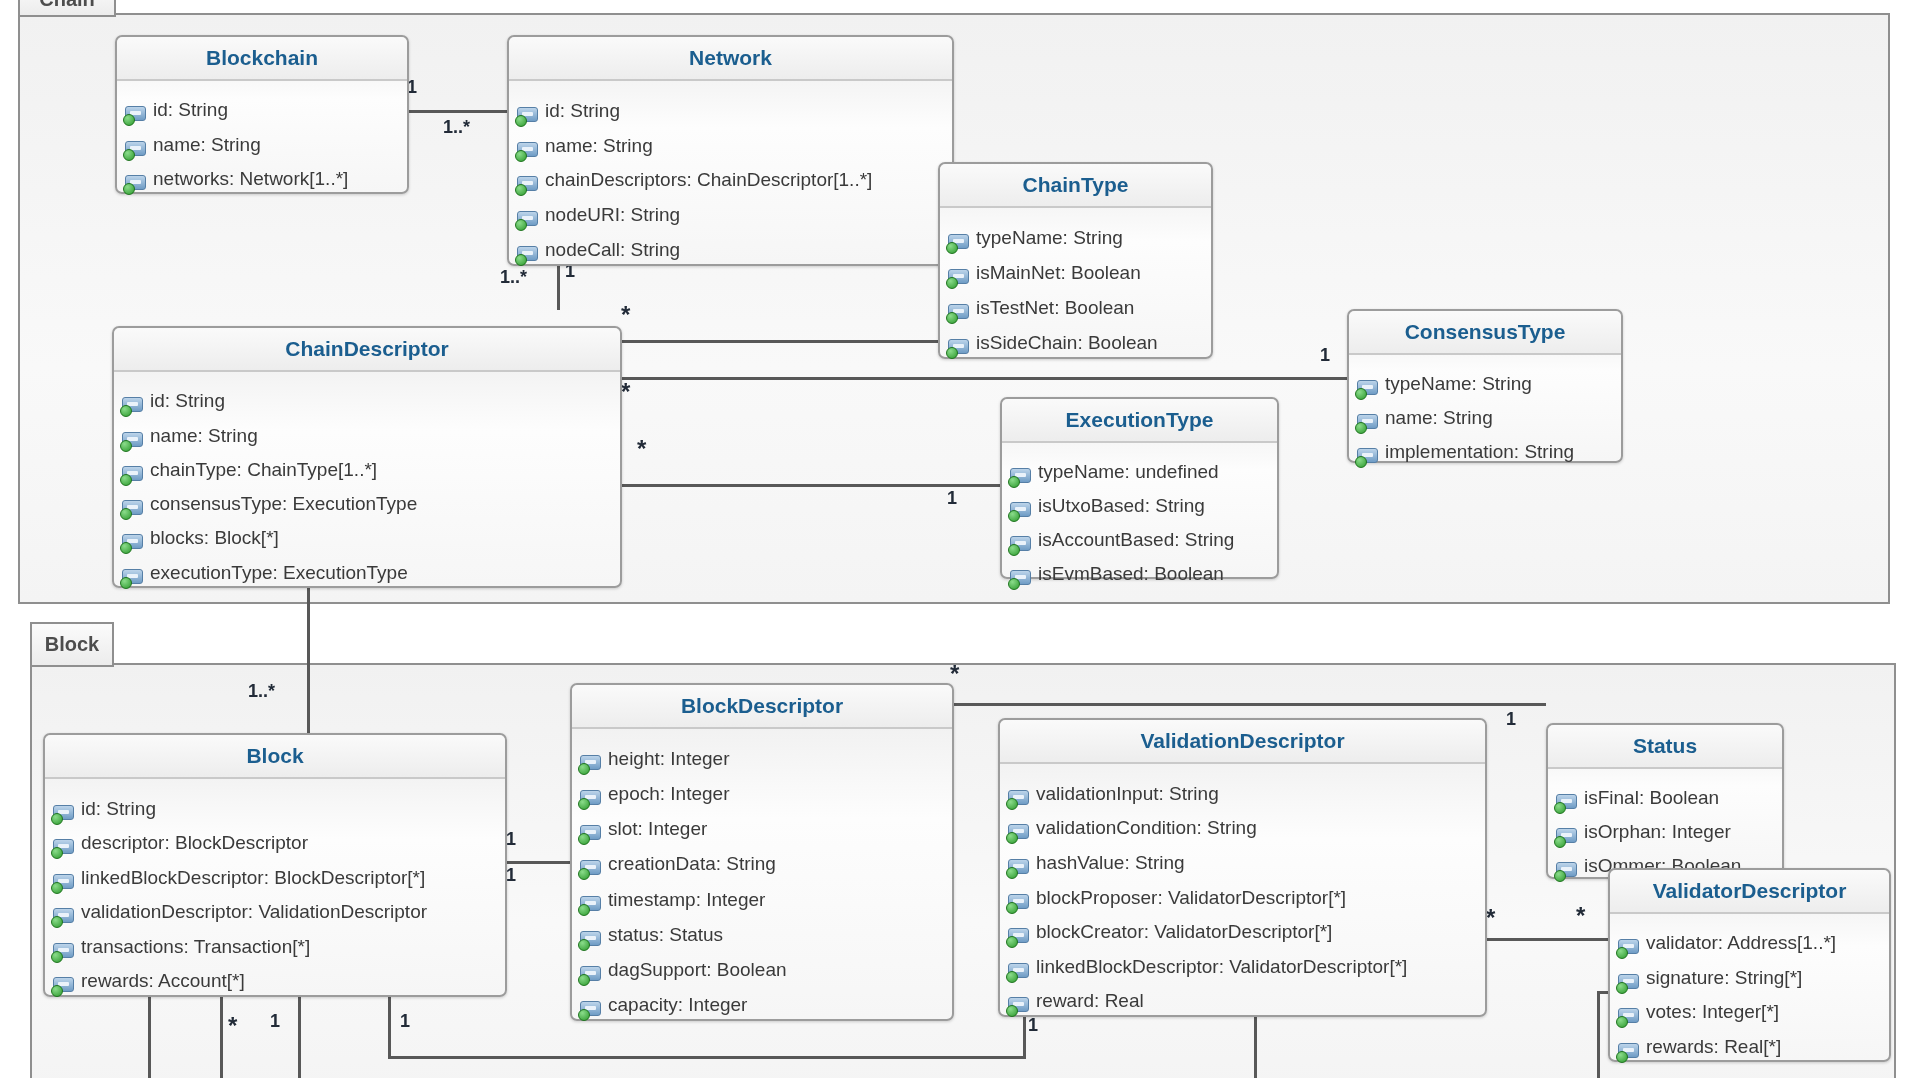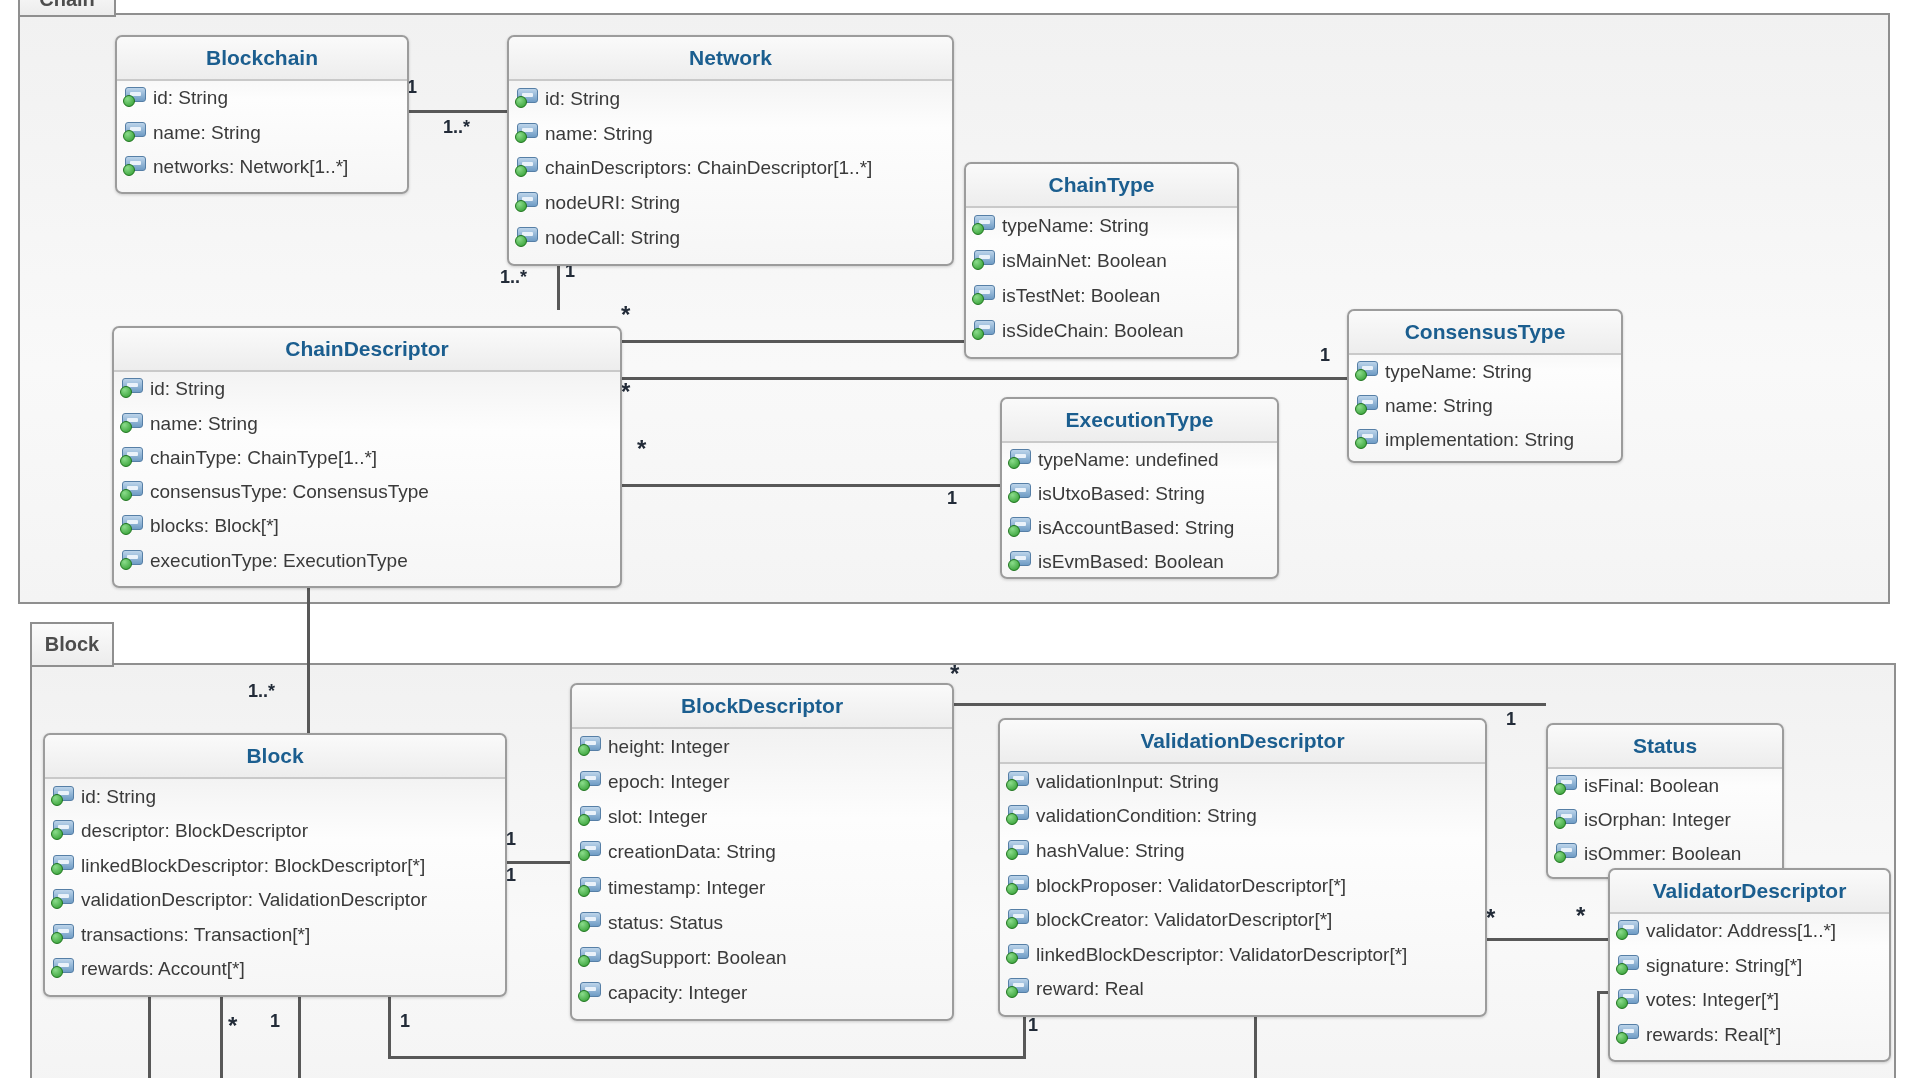--- a/index.html
+++ b/index.html
@@ -11,21 +11,21 @@
     display:flex;align-items:center;justify-content:center;font-weight:bold;font-size:20px;color:#4d4d4d;overflow:hidden;}
 
   
   .uml-class{position:absolute;border:2px solid #9c9c9c;border-radius:7px;
     background:linear-gradient(180deg,#ececec 0%,#fdfdfd 40%,#f6f6f6 100%);
     box-shadow:0 1px 3px rgba(0,0,0,.18);display:flex;flex-direction:column;}
   .uml-title{height:42px;flex:0 0 42px;display:flex;align-items:center;justify-content:center;
     font-weight:bold;font-size:21px;color:#1b5e8f;border-bottom:2px solid #c9c9c9;
     background:linear-gradient(180deg,#fafafa,#ededed);border-radius:6px 6px 0 0;}
   .uml-attrs{flex:1;padding:6px 4px 2px 8px;display:flex;flex-direction:column;justify-content:space-evenly;}
-  .attr{display:flex;align-items:flex-start;height:34px;}
+  .attr{display:flex;align-items:flex-end;height:34px;}
   .attr-text{font-size:19px;color:#3a3a3a;white-space:nowrap;}
   .attr-icon{position:relative;width:21px;height:15px;margin-right:7px;flex:0 0 21px;display:inline-block;}
   .attr-icon .bar{position:absolute;left:0;top:0;right:0;bottom:0;background:linear-gradient(180deg,#bcd4ea,#6f9cc5);
     border:1px solid #567fa6;border-radius:3px;}
   .attr-icon .bar::after{content:"";position:absolute;left:4px;right:4px;top:4px;height:4px;background:#eaf2fa;border-radius:1px;}
   .attr-icon .dot{position:absolute;left:-2px;bottom:-5px;width:10px;height:10px;border-radius:50%;
     background:radial-gradient(circle at 35% 30%,#8bdc8b,#2d9a2d);border:1px solid #1e751e;}
 
   
   .hline,.vline{position:absolute;background:#585858;}
@@ -164,21 +164,21 @@
       <div class="attr">
           <span class="attr-icon">
             <i class="bar"></i>
             <i class="dot"></i>
           </span>
           <span class="attr-text">nodeCall: String</span>
         </div>
     </div>
   </div>
 
-  <div class="uml-class" style="left:964px;top:162px;width:271px;height:193px">
+  <div class="uml-class" style="left:938px;top:162px;width:271px;height:193px">
     <div class="uml-title">ChainType</div>
     <div class="uml-attrs">
       <div class="attr">
           <span class="attr-icon">
             <i class="bar"></i>
             <i class="dot"></i>
           </span>
           <span class="attr-text">typeName: String</span>
         </div>
       <div class="attr">
@@ -227,21 +227,21 @@
             <i class="bar"></i>
             <i class="dot"></i>
           </span>
           <span class="attr-text">chainType: ChainType[1..*]</span>
         </div>
       <div class="attr">
           <span class="attr-icon">
             <i class="bar"></i>
             <i class="dot"></i>
           </span>
-          <span class="attr-text">consensusType: ConsensusType</span>
+          <span class="attr-text">consensusType: ExecutionType</span>
         </div>
       <div class="attr">
           <span class="attr-icon">
             <i class="bar"></i>
             <i class="dot"></i>
           </span>
           <span class="attr-text">blocks: Block[*]</span>
         </div>
       <div class="attr">
           <span class="attr-icon">

